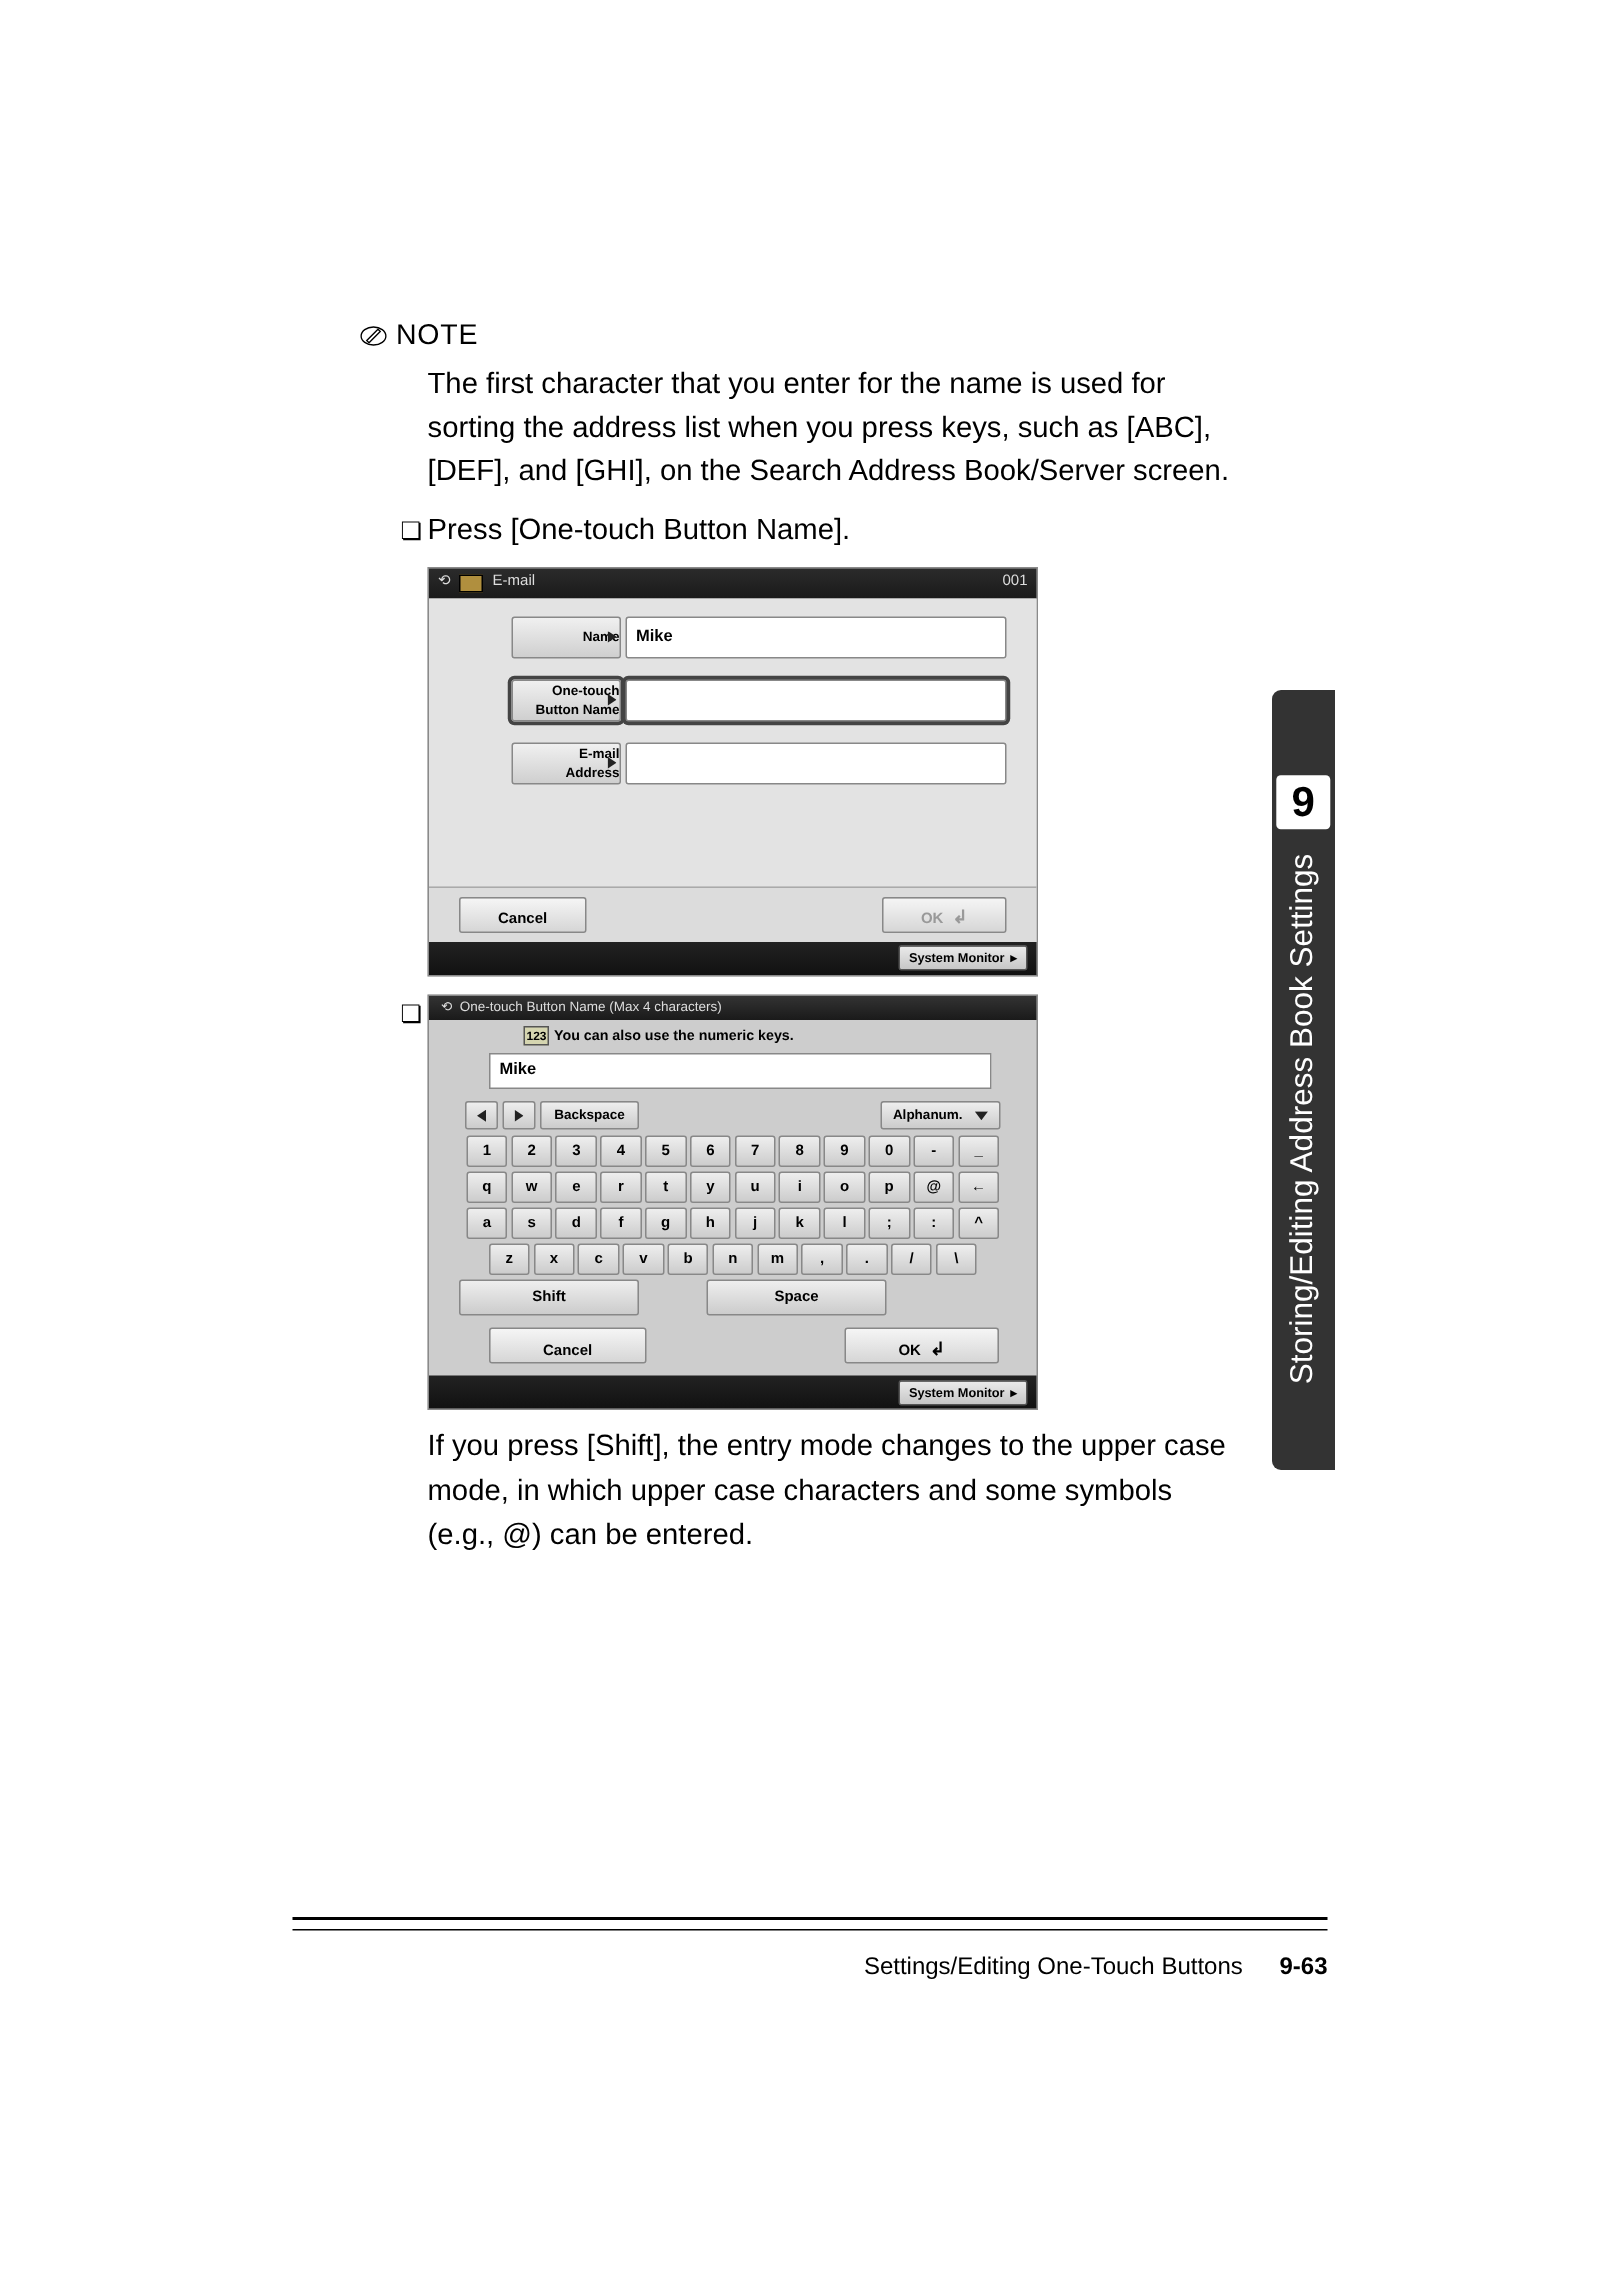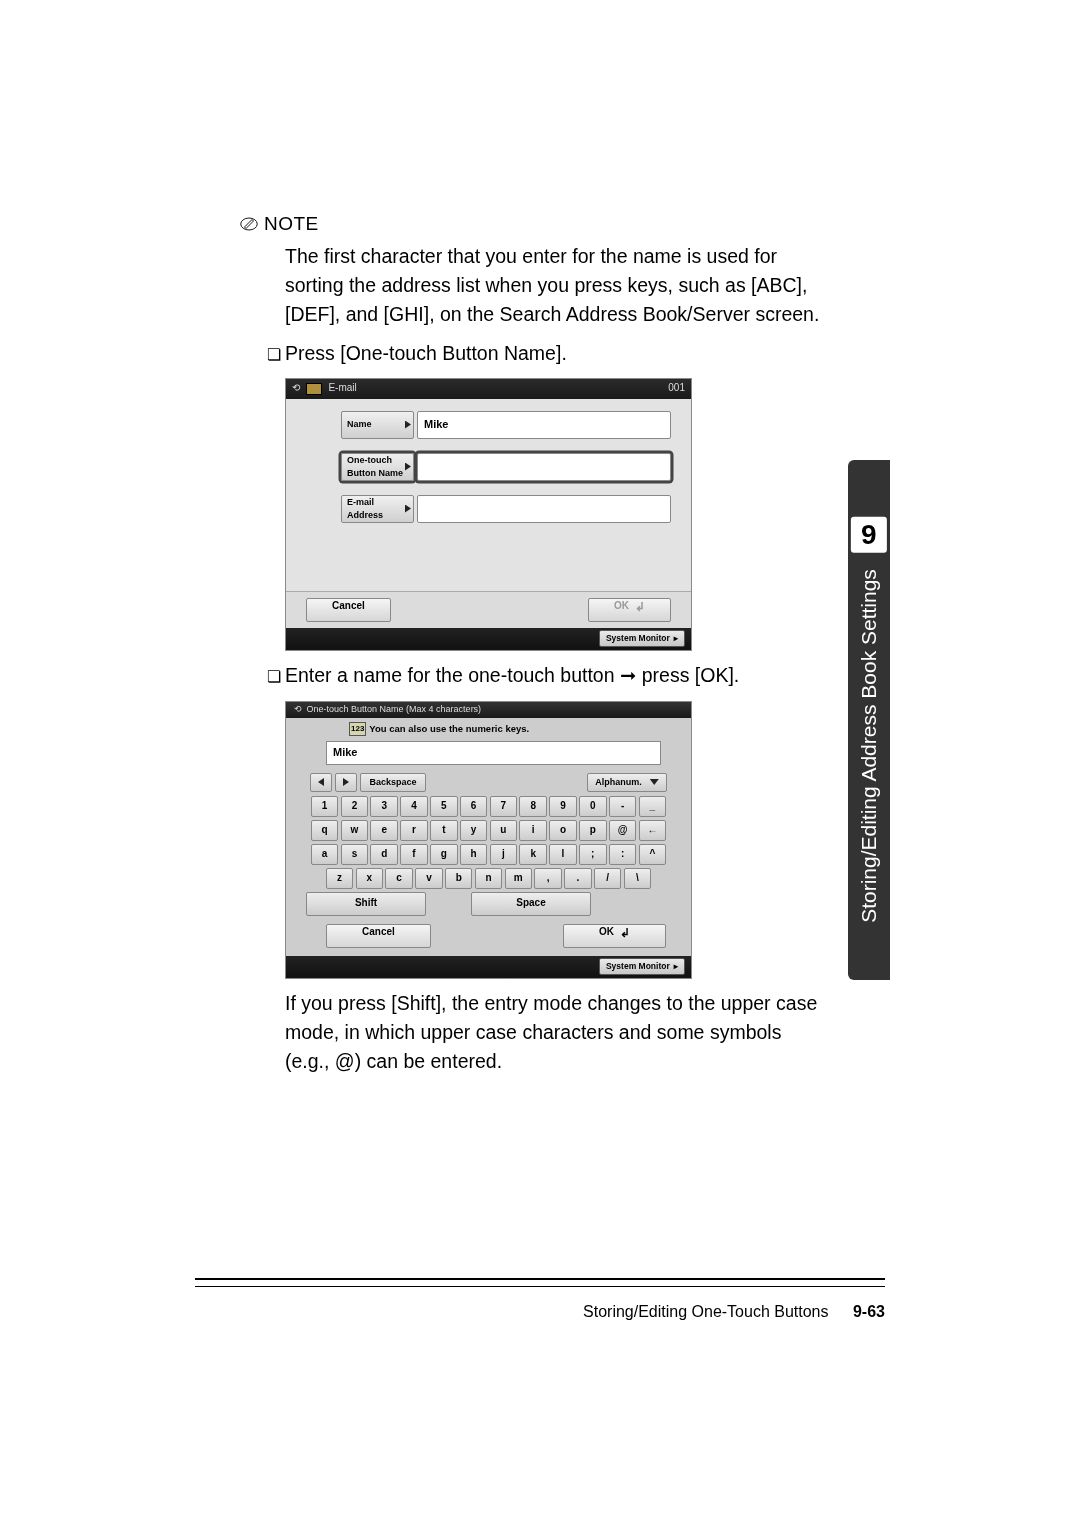--- a/index.html
+++ b/index.html
@@ -81,20 +81,21 @@
     }
     .form-area {
       background: #e3e3e3;
       padding: 12px 20px 10px 55px;
       min-height: 170px;
     }
     .form-row {
       display: flex;
       align-items: center;
       margin-bottom: 14px;
+      text-align: right;
     }
     .form-row.highlight .form-label,
     .form-row.highlight .form-input {
       box-shadow: 0 0 0 2.5px #444;
     }
     .form-label {
       width: 73px;
       height: 28px;
       font-size: 9px;
       font-weight: bold;
@@ -140,21 +141,21 @@
       border-top: 1px solid #aaa;
     }
     .ui-btn {
       font-size: 10px;
       font-weight: bold;
       height: 22px;
       background: linear-gradient(#f5f5f5, #d6d6d6);
       border: 1px solid #888;
       border-radius: 2px;
       display: inline-flex;
-      align-items: flex-start;
+      align-items: flex-end;
       justify-content: center;
       padding: 0 25px;
     }
     .ui-btn.disabled {
       color: #999;
     }
     .ui-btn .ret {
       margin-left: 6px;
       font-size: 12px;
     }
@@ -452,21 +453,20 @@
     <div class="sysbar">
       <div class="sys-btn">
           <span>System Monitor</span>
           <span style="margin-left:4px">▸</span>
         </div>
     </div>
   </div>
 
   <div class="step">
     <span class="step-marker">❏</span>
-    <span>Enter a name for the one-touch button ➞ press [OK].</span>
   </div>
 
   <div class="keyboard-frame">
     <div class="kb-title">
       <span>⟲</span>
       <span>One-touch Button Name (Max 4 characters)</span>
     </div>
     <div class="kb-hint">
       <span style="border:1px solid #555;padding:0 1px;font-size:8px;background:#d5d5b0;">123</span>
       <span>You can also use the numeric keys.</span>
@@ -570,15 +570,15 @@
   <div class="tab-box">
     <div class="tab-text">
       <span>Storing/Editing Address Book Settings</span>
       <span class="tab-num-box">9</span>
     </div>
   </div>
 </div>
 
 <div class="footer-line"></div>
 <div class="footer-text">
-  <span>Storing/Editing One-Touch Buttons</span>
+  <span>Settings/Editing One-Touch Buttons</span>
   <span class="pn">9-63</span>
 </div>
 
 </body></html>

